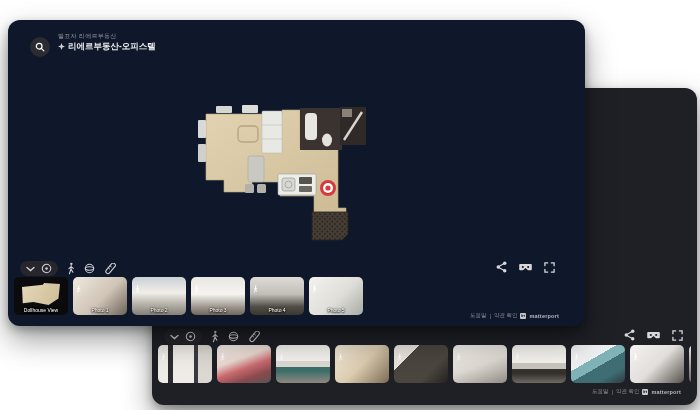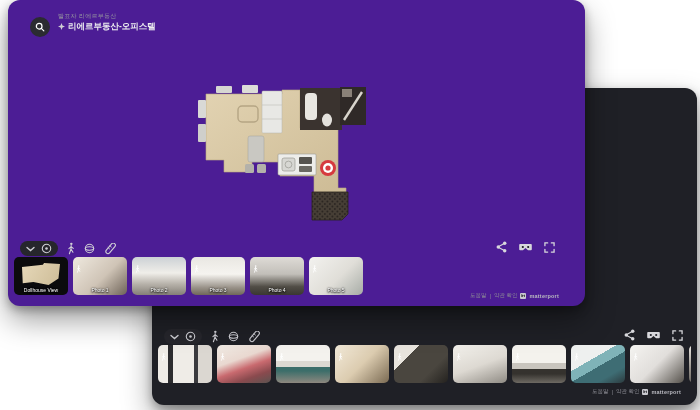--- a/index.html
+++ b/index.html
@@ -6,21 +6,21 @@
   body{
     width:700px;height:410px;position:relative;overflow:hidden;
     background:#ffffff;font-family:"Liberation Sans",sans-serif;
     -webkit-font-smoothing:antialiased;
   }
   .window{
     position:absolute;border-radius:12px;
     box-shadow:0 14px 30px rgba(0,0,0,.38),0 4px 10px rgba(0,0,0,.28);
   }
   #back-window{left:152px;top:88px;width:545px;height:317px;background:#1f2026;z-index:1}
-  #front-window{left:8px;top:0;width:577px;height:306px;background:#4c1d95;z-index:2}
+  #front-window{left:8px;top:20px;width:577px;height:306px;background:#0f172a;z-index:2}
 
   
   .search-btn{
     position:absolute;left:22px;top:17px;width:20px;height:20px;border-radius:50%;
     background:#2b2b31;display:flex;align-items:center;justify-content:center;cursor:pointer;
   }
   .presenter{position:absolute;left:50px;top:12px;font-size:6px;color:#97979f;letter-spacing:.3px;white-space:nowrap}
   .title-row{position:absolute;left:50px;top:21px;display:flex;align-items:center;gap:3px;
     color:#ececef;font-size:8.5px;font-weight:bold;white-space:nowrap}
 

